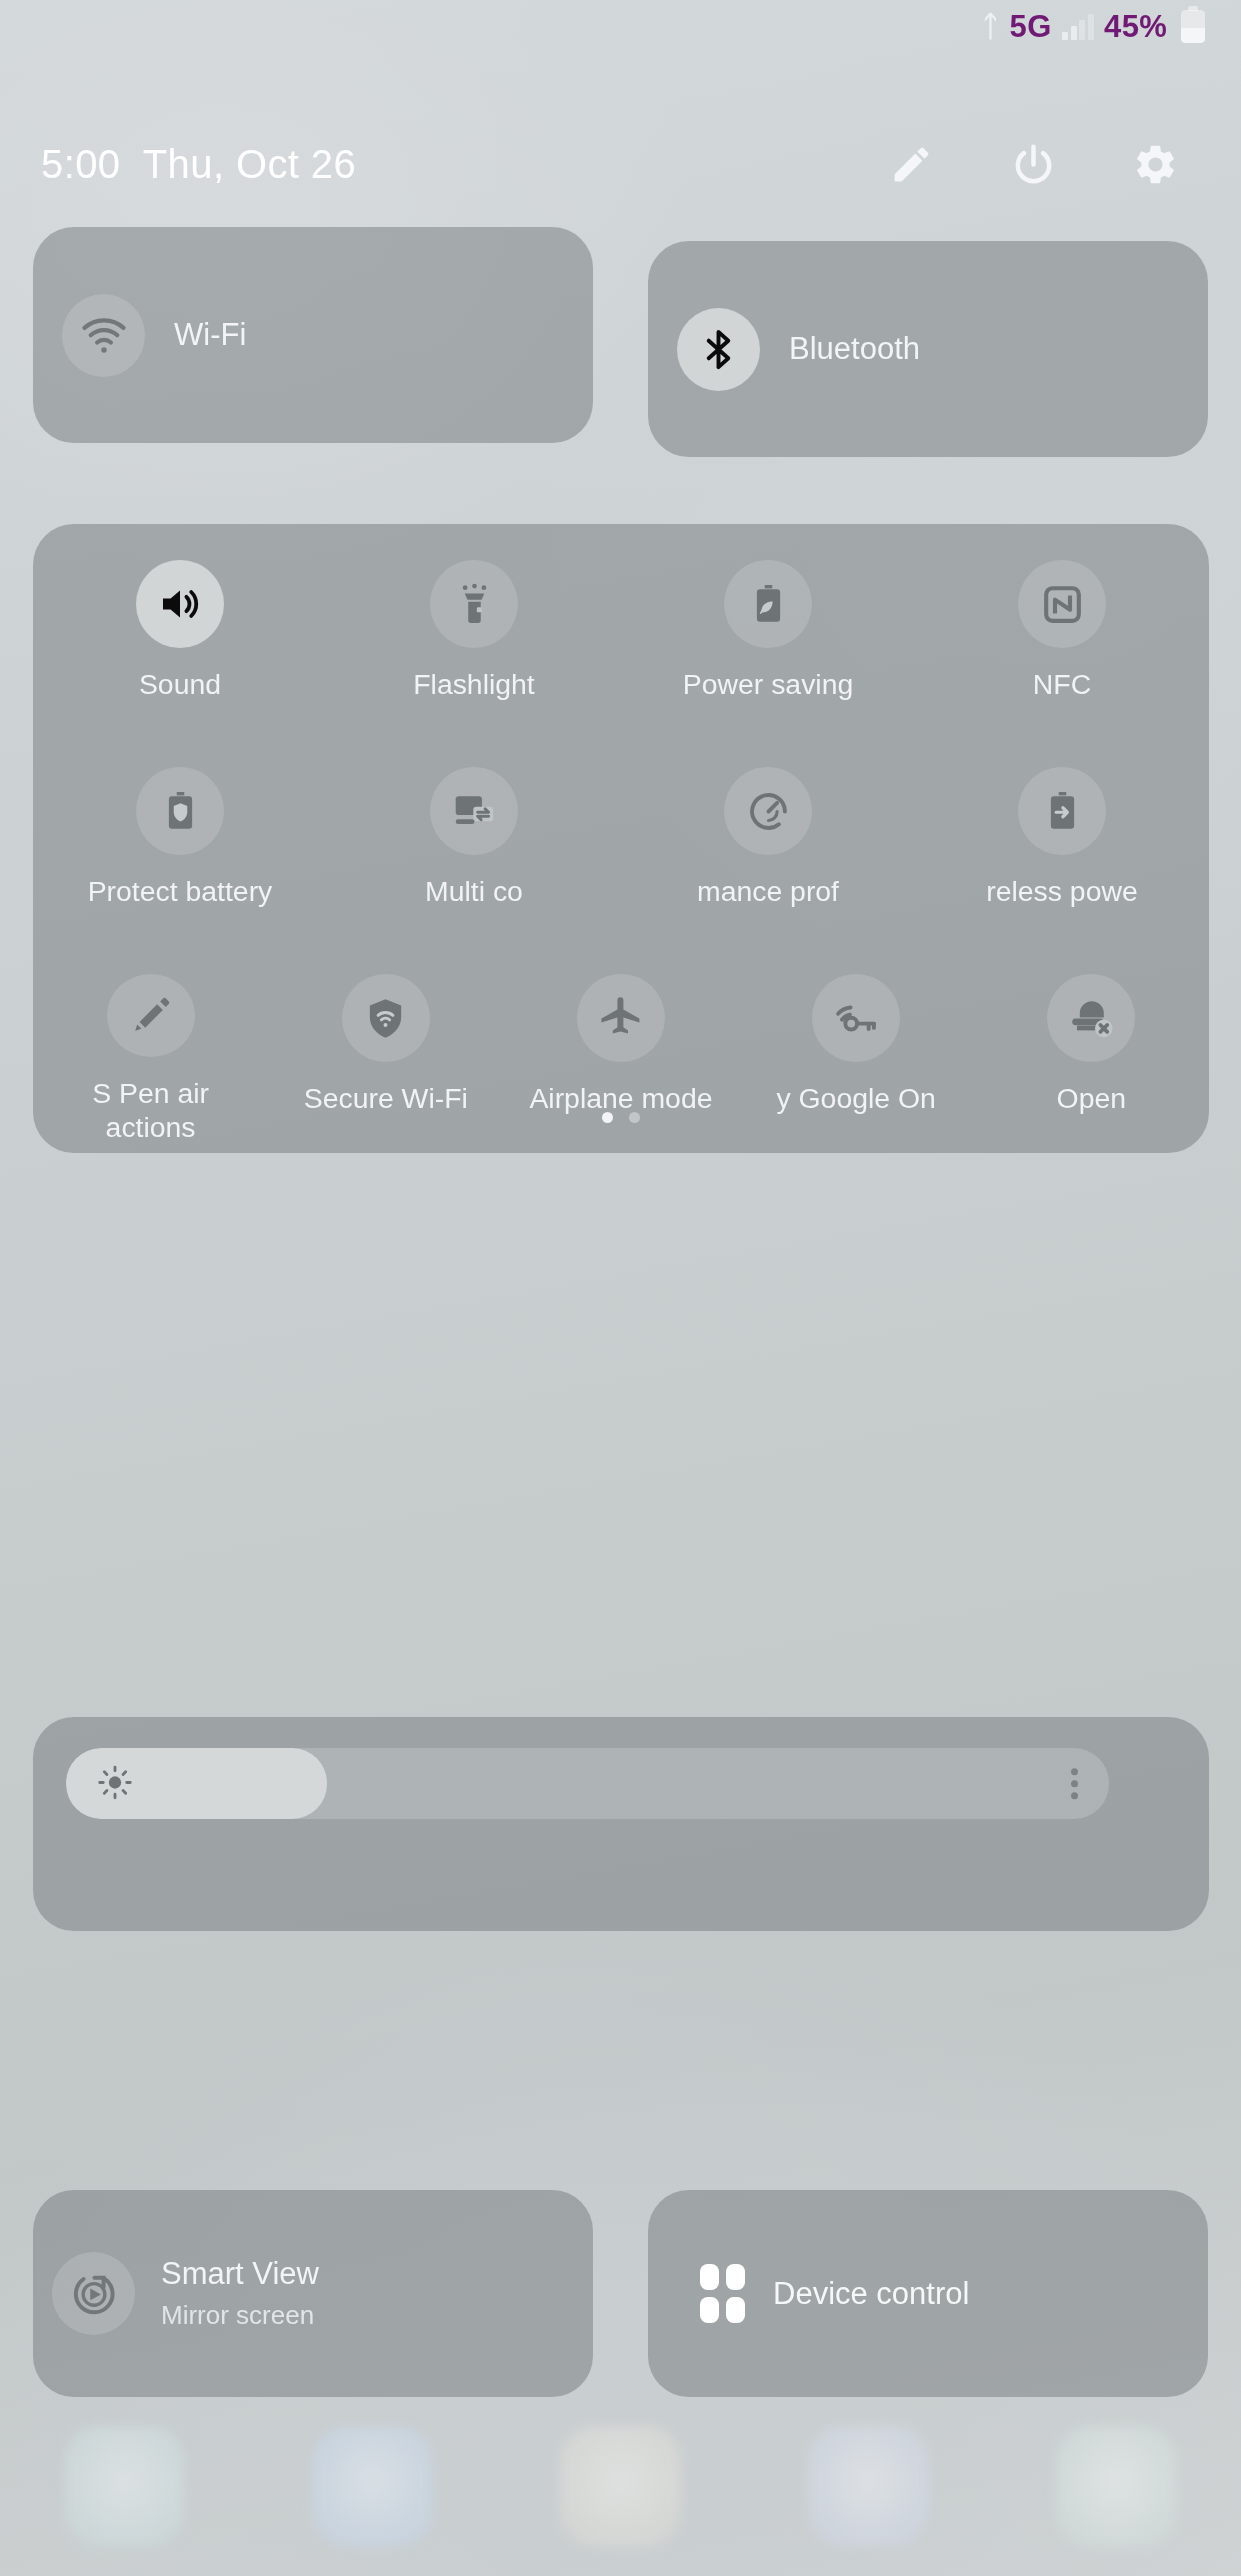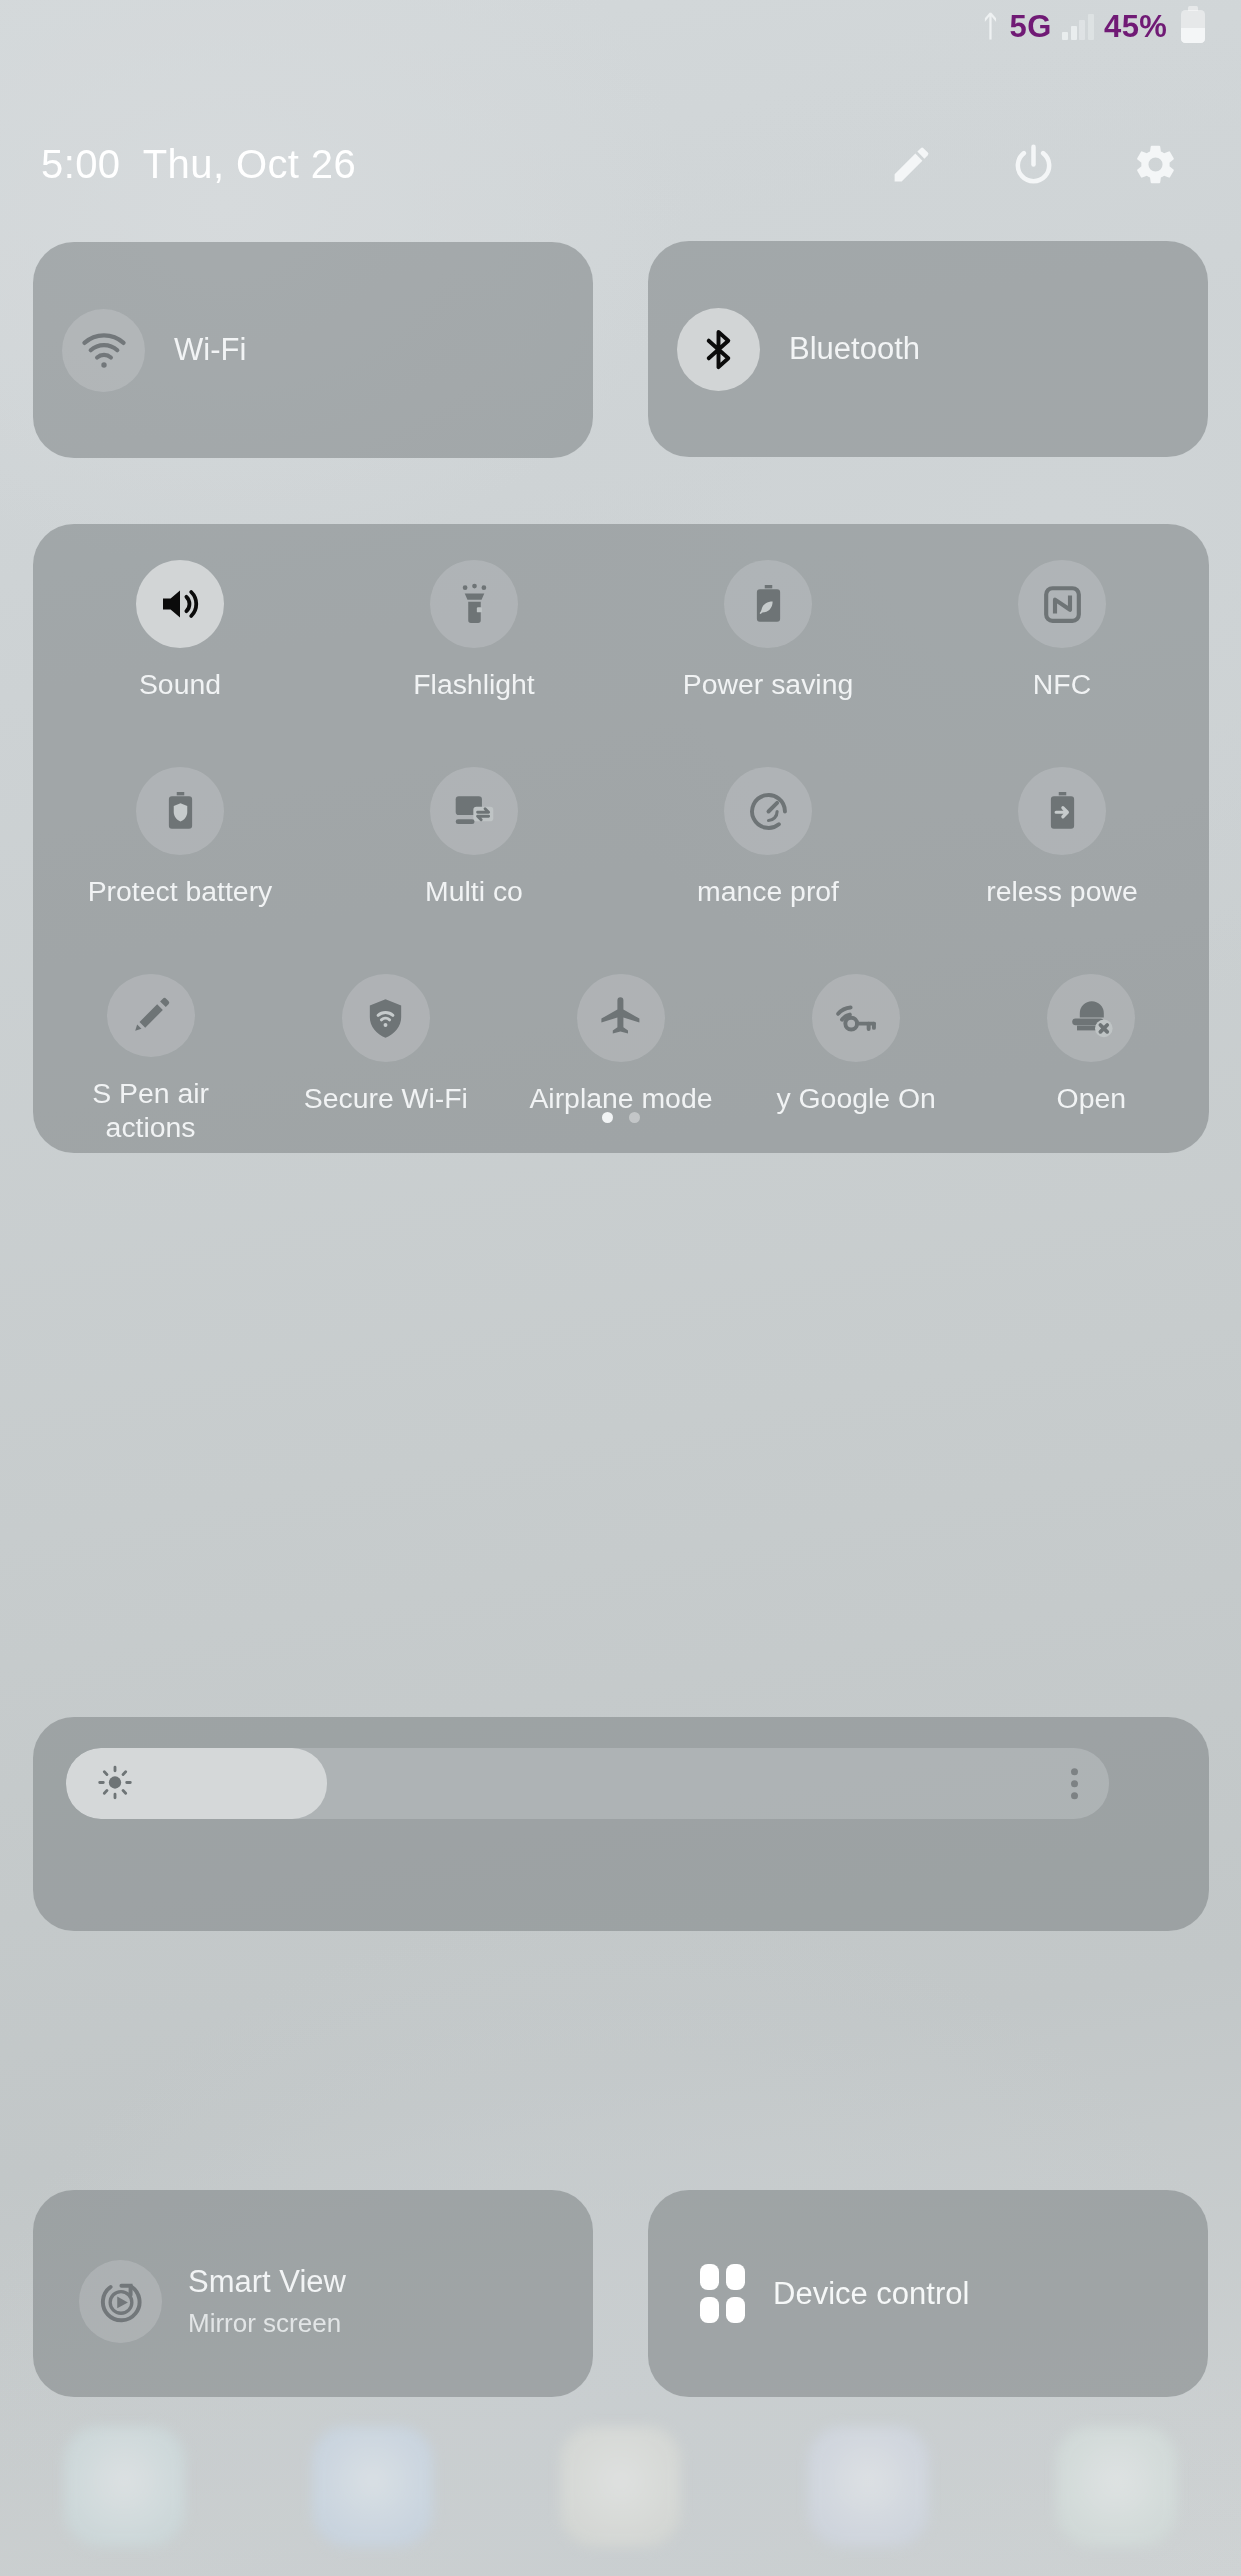--- a/index.html
+++ b/index.html
@@ -86,21 +86,21 @@
 
   .modes{ position:absolute; left:0; top:129px; width:1176px; display:flex; }
   .mode{ display:flex; align-items:center; }
   .mode-circ{ width:71px; height:71px; border-radius:50%;
     display:flex; align-items:center; justify-content:center; }
   .mode-label{ color:#f2f4f5; font-size:31px; margin-left:21px; }
 
   
   .smart-card{ left:33px; top:2190px; width:560px; height:207px; }
   .ctrl-card{ left:648px; top:2190px; width:560px; height:207px; }
-  .smart-inner{ display:flex; align-items:center; height:100%; padding-left:46px;margin-top:8px; }
+  .smart-inner{ display:flex; align-items:center; height:100%; padding-left:19px; }
   .smart-text{ margin-left:26px; }
   .smart-title{ color:#f2f4f5; font-size:31px; }
   .smart-sub{ color:#e2e5e6; font-size:26px; margin-top:8.6px; }
   .ctrl-inner{ display:flex; align-items:center; height:100%; padding-left:52px; }
   .ctrl-label{ color:#f6f8f8; font-size:31px; margin-left:28px; }
   .ctrl-glyph{ display:grid; grid-template-columns:19px 19px; grid-template-rows:26px 26px;
     gap:7px; }
   .ctrl-glyph i{ display:block; background:#ffffff; border-radius:7.8px; }
 
   
@@ -146,21 +146,21 @@
     <div class="hdr-btn">
       <span>
         <svg width="47" height="47" viewBox="0 0 24 24" fill="#f4f6f7">
           <path d="M19.14 12.94a7.6 7.6 0 0 0 .06-.94 7.6 7.6 0 0 0-.06-.94l2.03-1.58a.5.5 0 0 0 .12-.62l-1.92-3.32a.5.5 0 0 0-.6-.22l-2.39.96a7.3 7.3 0 0 0-1.62-.94l-.36-2.54a.5.5 0 0 0-.5-.42h-3.84a.5.5 0 0 0-.5.42l-.36 2.54c-.58.24-1.12.56-1.62.94l-2.39-.96a.5.5 0 0 0-.6.22L2.67 8.86a.5.5 0 0 0 .12.62l2.03 1.58c-.04.31-.06.63-.06.94 0 .31.02.63.06.94l-2.03 1.58a.5.5 0 0 0-.12.62l1.92 3.32c.13.22.38.3.6.22l2.39-.96c.5.38 1.04.7 1.62.94l.36 2.54c.04.24.25.42.5.42h3.84c.25 0 .46-.18.5-.42l.36-2.54c.58-.24 1.12-.56 1.62-.94l2.39.96c.22.08.47 0 .6-.22l1.92-3.32a.5.5 0 0 0-.12-.62l-2.03-1.58zM12 15.6A3.6 3.6 0 1 1 15.6 12 3.6 3.6 0 0 1 12 15.6z"></path>
         </svg>
       </span>
     </div>
   </div>
 </div>
 
-<div class="card tile-wide" style="left:33px; top:242px; width:560px; height:216px;">
+<div class="card tile-wide" style="left:33px; top:227px; width:560px; height:216px;">
   <div class="tile-circ circ-off">
     <svg width="50" height="50" viewBox="0 0 24 24" fill="none" stroke="#72777a" stroke-width="2" stroke-linecap="round">
       <path d="M2.6 8.6a14 14 0 0 1 18.8 0"></path>
       <path d="M5.6 12.1a9.5 9.5 0 0 1 12.8 0"></path>
       <path d="M8.7 15.6a5 5 0 0 1 6.6 0"></path>
       <circle cx="12" cy="19.2" r="1.3" fill="#72777a" stroke="none"></circle>
     </svg>
   </div>
   <div class="tile-wide-label">Wi-Fi</div>
 </div>

